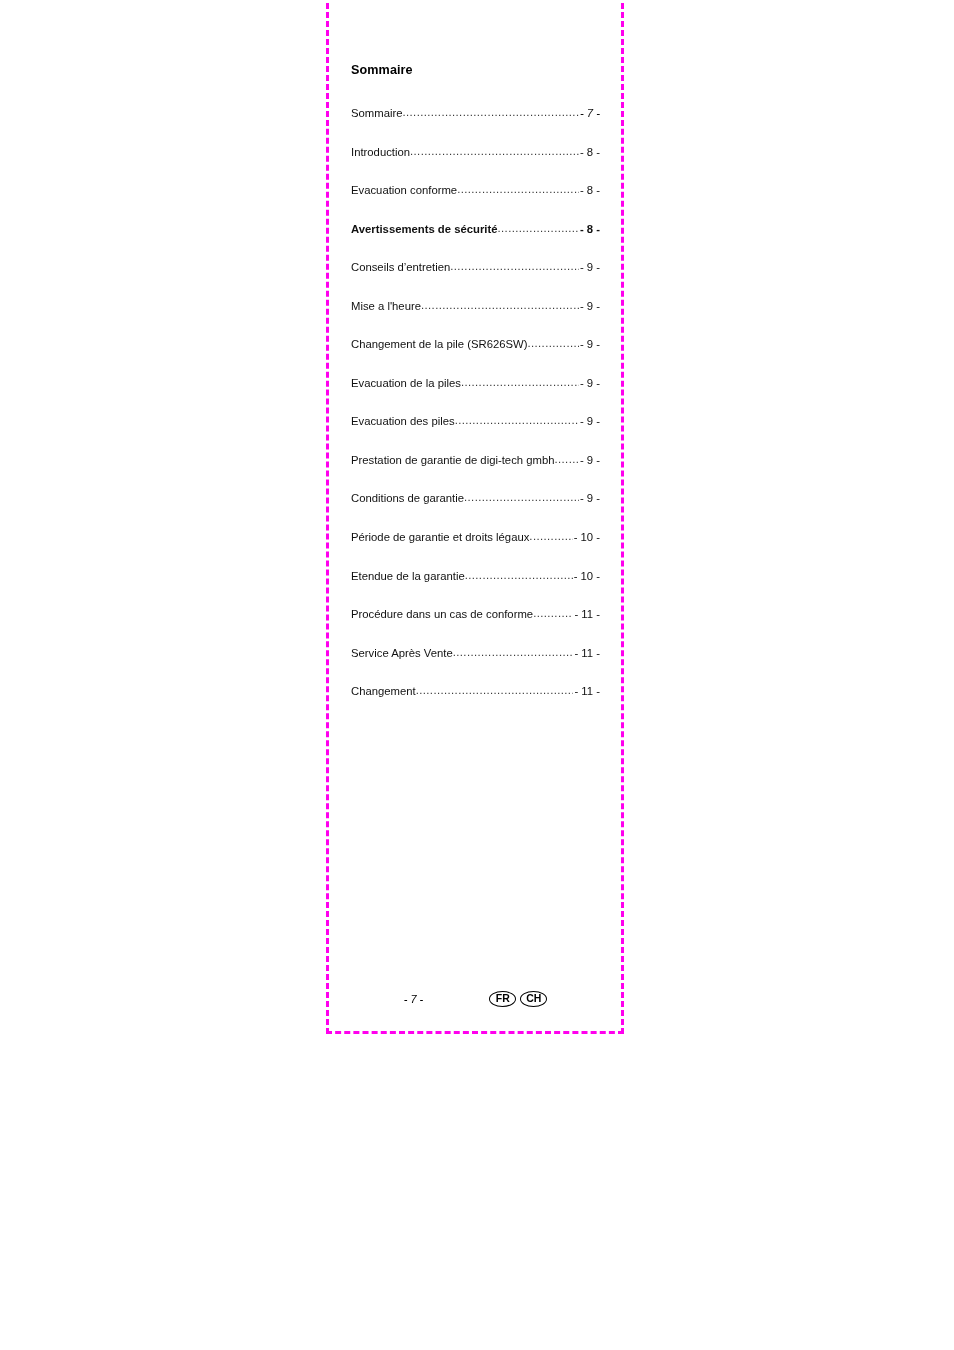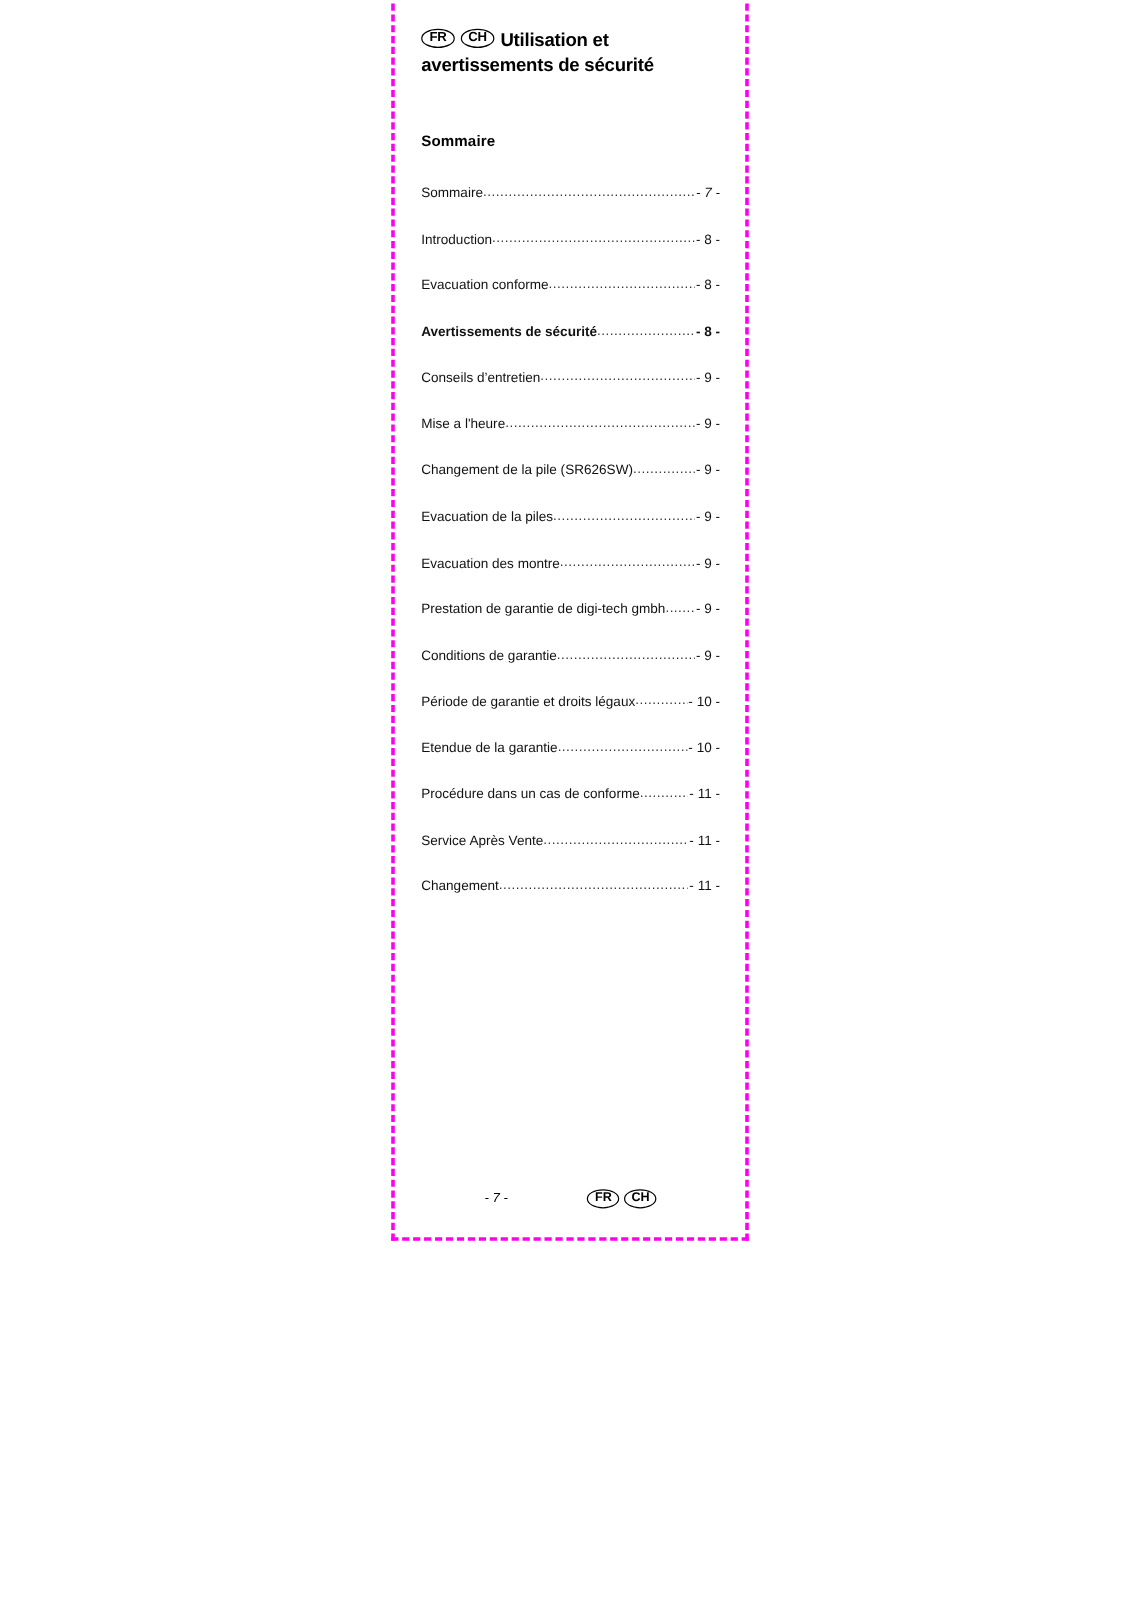--- a/index.html
+++ b/index.html
@@ -155,26 +155,20 @@
     display: flex;
     align-items: center;
   }
 </style>
 </head>
 <body>
 
 <div id="page-frame">
   <div id="page-inner">
 
-    <div id="title-block">
-      <span class="title-line title-line-1">
-        <span class="badge badge-lg">FR</span><span class="badge badge-lg">CH</span><span>Utilisation et</span>
-      </span>
-      <span class="title-line">avertissements de sécurité</span>
-    </div>
 
     <div id="toc-heading">Sommaire</div>
 
     <div id="toc-list">
         <div class="toc-row italic">
           <span class="toc-label">Sommaire</span>
           <span class="toc-dots">....................................................................................................</span>
           <span class="toc-page">- 7 -</span>
         </div>
         <div class="toc-row">
@@ -206,21 +200,21 @@
           <span class="toc-label">Changement de la pile (SR626SW)</span>
           <span class="toc-dots">....................................................................................................</span>
           <span class="toc-page">- 9 -</span>
         </div>
         <div class="toc-row">
           <span class="toc-label">Evacuation de la piles</span>
           <span class="toc-dots">....................................................................................................</span>
           <span class="toc-page">- 9 -</span>
         </div>
         <div class="toc-row">
-          <span class="toc-label">Evacuation des montre</span>
+          <span class="toc-label">Evacuation des piles</span>
           <span class="toc-dots">....................................................................................................</span>
           <span class="toc-page">- 9 -</span>
         </div>
         <div class="toc-row">
           <span class="toc-label">Prestation de garantie de digi-tech gmbh</span>
           <span class="toc-dots">....................................................................................................</span>
           <span class="toc-page">- 9 -</span>
         </div>
         <div class="toc-row">
           <span class="toc-label">Conditions de garantie</span>

